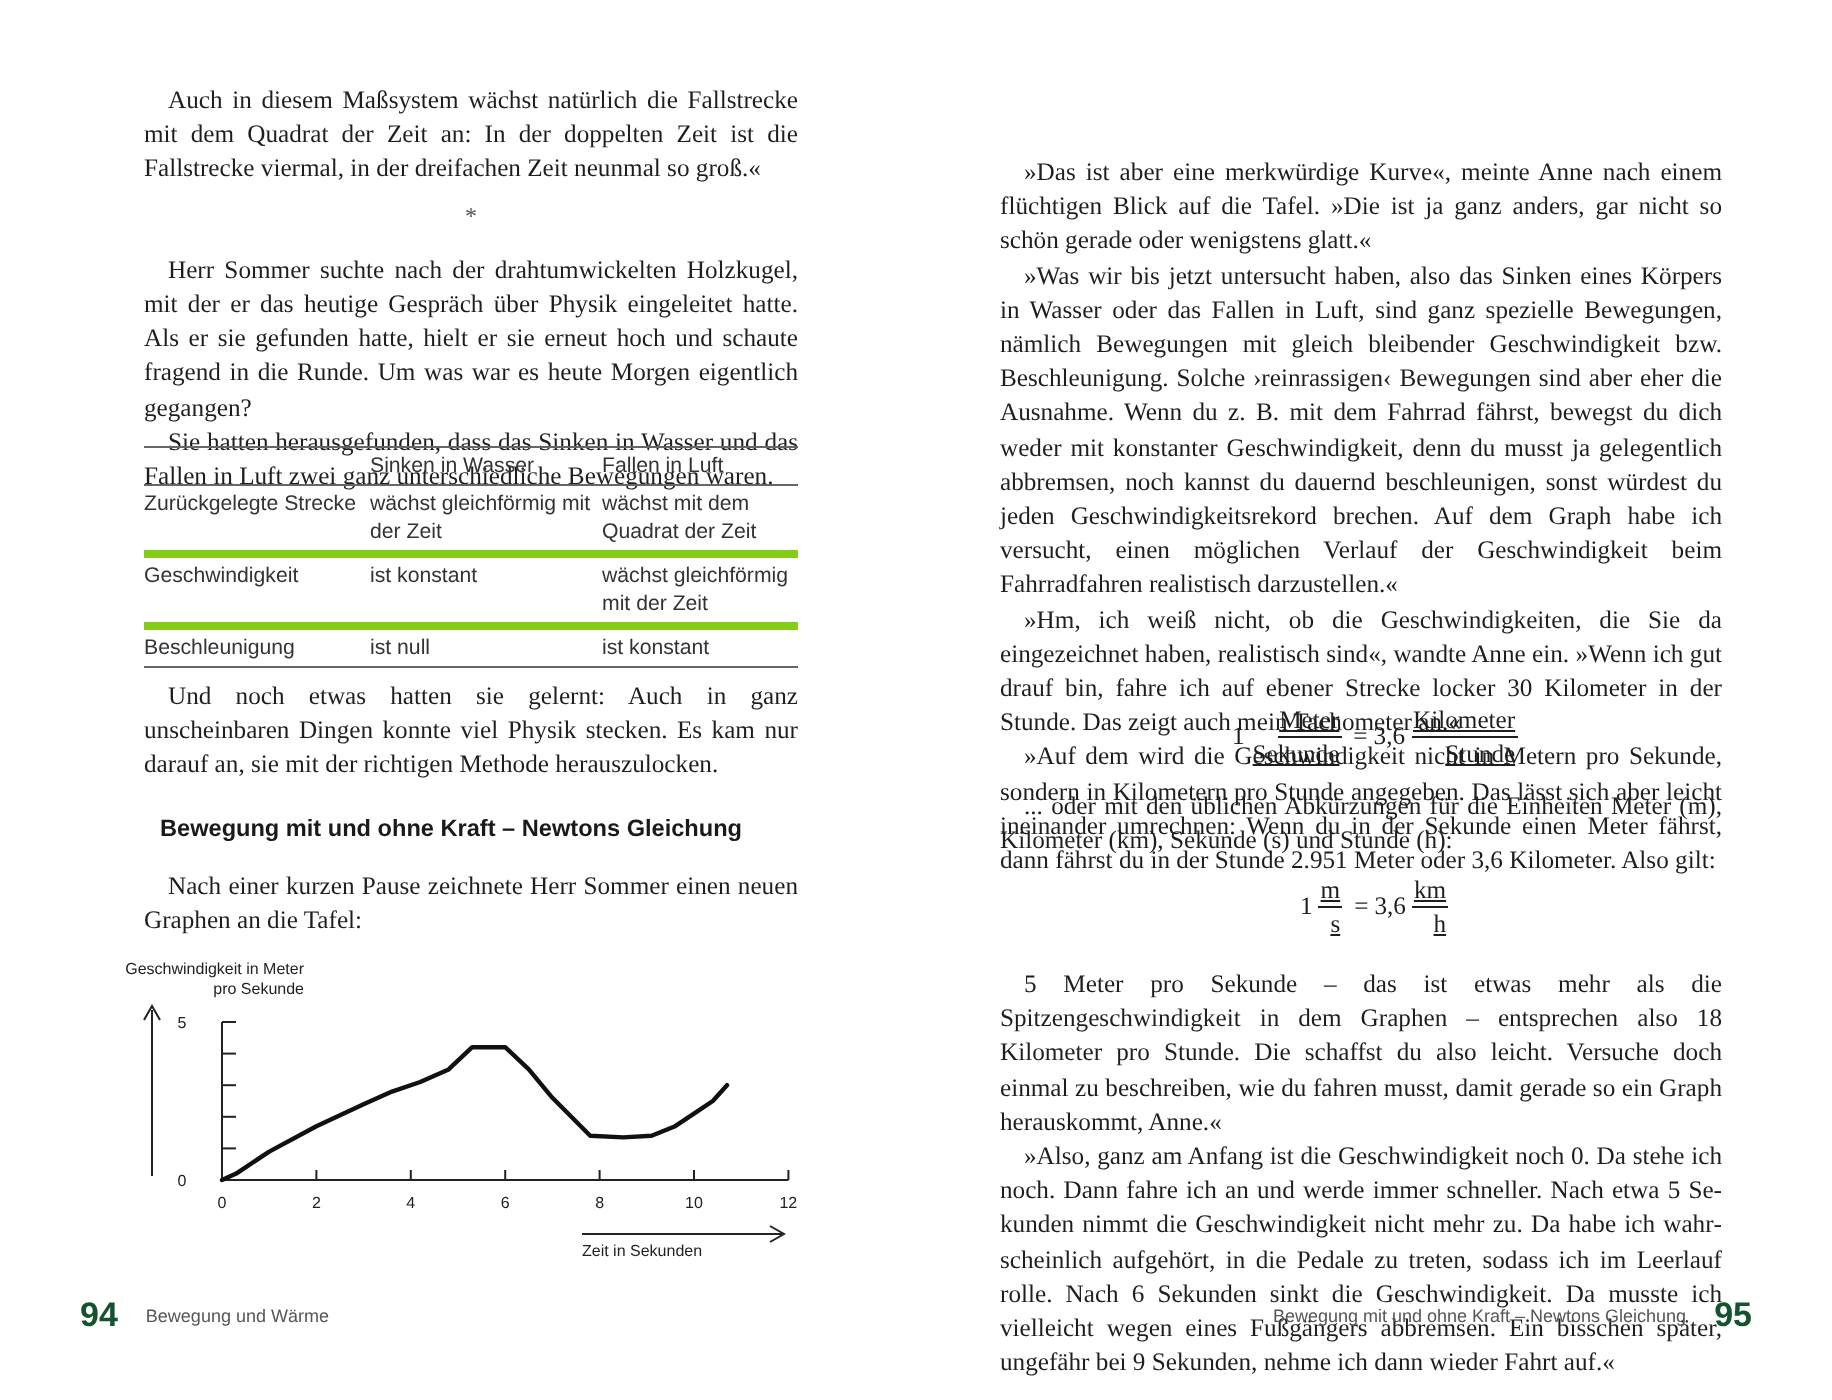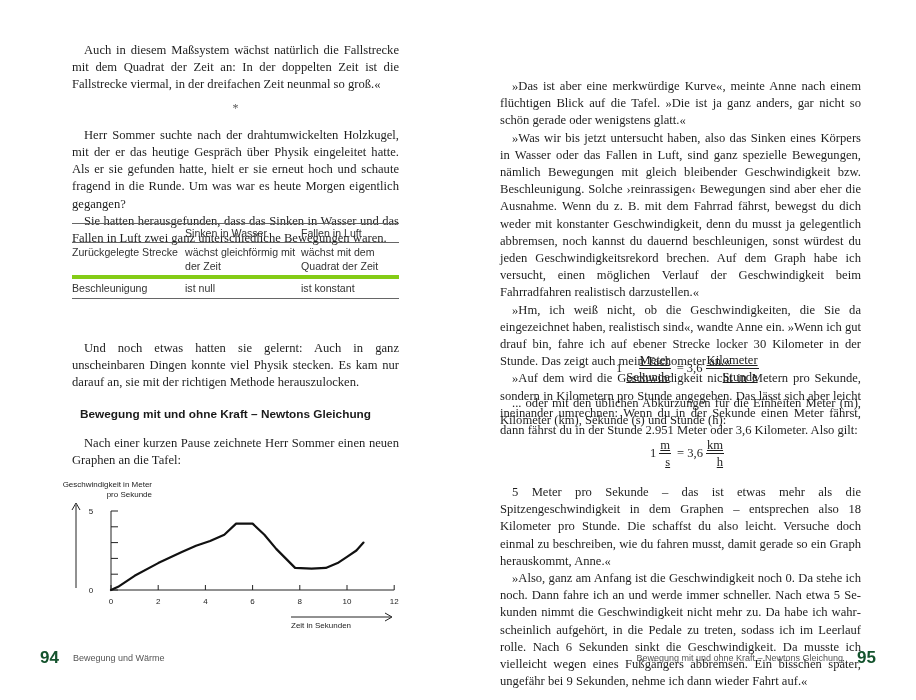--- a/index.html
+++ b/index.html
@@ -63,20 +63,25 @@
         <th class="c1"></th>
         <th class="c2">Sinken in Wasser</th>
         <th>Fallen in Luft</th>
       </tr>
     </thead>
     <tbody>
       <tr>
         <td class="c1">Zurückgelegte Strecke</td>
         <td class="c2">wächst gleichförmig mit der Zeit</td>
         <td>wächst mit dem Quadrat der Zeit</td>
+      </tr>
+      <tr>
+        <td class="c1">Geschwindigkeit</td>
+        <td class="c2">ist konstant</td>
+        <td>wächst gleichförmig mit der Zeit</td>
       </tr>
       <tr>
         <td class="c1">Beschleunigung</td>
         <td class="c2">ist null</td>
         <td>ist konstant</td>
       </tr>
     </tbody>
   </table>
 
   <div class="after-table serif">

